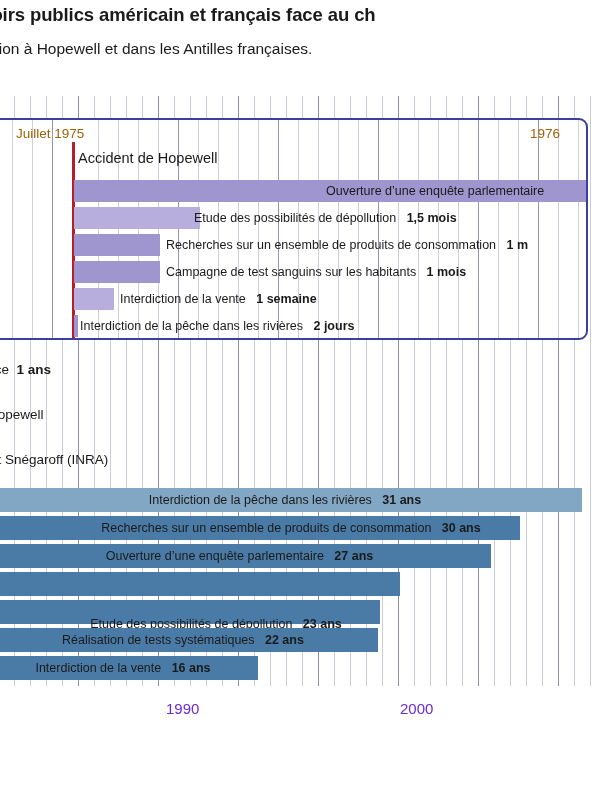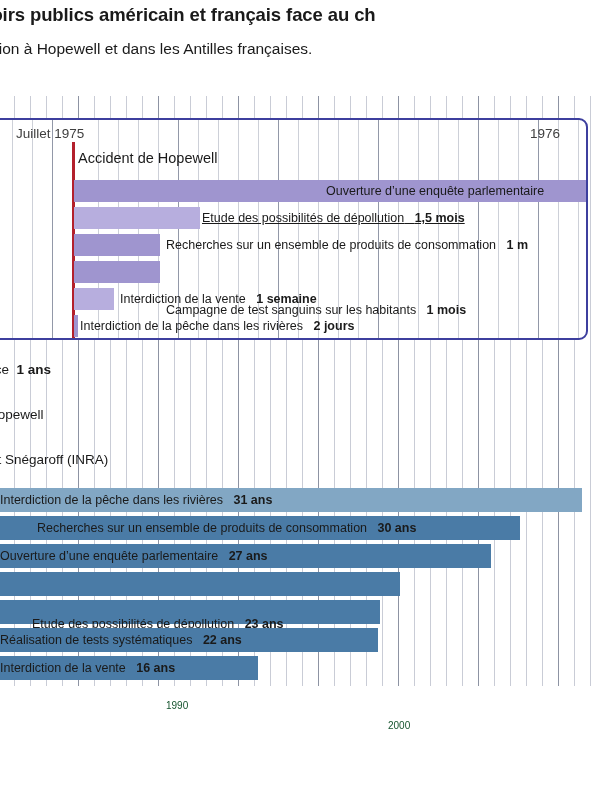--- a/index.html
+++ b/index.html
@@ -87,21 +87,21 @@
     top: 0;
     width: 1px;
     height: 222px;
     background: #cdd0d8;
   }
   .igl.major { background: #9298a8; }
 
   .inset-label {
     position: absolute;
     font-size: 13.5px;
-    color: #404040;
+    color: #a16207;
     white-space: nowrap;
   }
   .inset-year-left { left: 26px; top: 6px; }
   .inset-year-right { left: 540px; top: 6px; }
 
   .accident-line {
     position: absolute;
     left: 82px;
     top: 22px;
     width: 3px;
@@ -158,29 +158,29 @@
     background: #4a7ba6;
   }
   .mbar.pale { background: #82a7c4; }
   .mbar-text {
     position: absolute;
     height: 36px;
     line-height: 24px;
     font-size: 12.5px;
     color: #1a1a1a;
     white-space: nowrap;
-    text-align: left;
+    text-align: center;
   }
   .mbar-text b { font-weight: bold; }
 
   
   .axis-label {
     position: absolute;
-    font-size: 10px;
-    color: #14532d;
+    font-size: 15px;
+    color: #6d28d9;
     white-space: nowrap;
   }
 </style>
 </head>
 <body>
 
 <div class="title title-line1">uvoirs publics américain et français face au ch</div>
 <div class="subtitle">d’action à Hopewell et dans les Antilles françaises.</div>
 
 <div class="chart">
@@ -262,33 +262,33 @@
 
     <div class="accident-line"></div>
     <div class="accident-label">Accident de Hopewell</div>
 
     <div class="ibar" style="left:84px; top:60px; width:516px;"></div>
     <div class="ibar-text" style="left:336px; top:60px;">
       <span>Ouverture d’une enquête parlementaire</span>
     </div>
 
     <div class="ibar light" style="left:84px; top:87px; width:126px;"></div>
-    <div class="ibar-text" style="left:212px; top:87px;text-decoration:underline;">
+    <div class="ibar-text" style="left:204px; top:87px;">
       <span>Etude des possibilités de dépollution</span>
       &nbsp;&nbsp;<b>1,5 mois</b>
     </div>
 
     <div class="ibar" style="left:84px; top:114px; width:86px;"></div>
     <div class="ibar-text" style="left:176px; top:114px;">
       <span>Recherches sur un ensemble de produits de consommation</span>
       &nbsp;&nbsp;<b>1 m</b>
     </div>
 
     <div class="ibar" style="left:84px; top:141px; width:86px;"></div>
-    <div class="ibar-text" style="left:176px; top:141px;margin-top:38px;">
+    <div class="ibar-text" style="left:176px; top:141px;">
       <span>Campagne de test sanguins sur les habitants</span>
       &nbsp;&nbsp;<b>1 mois</b>
     </div>
 
     <div class="ibar light" style="left:84px; top:168px; width:40px;"></div>
     <div class="ibar-text" style="left:130px; top:168px;">
       <span>Interdiction de la vente</span>
       &nbsp;&nbsp;<b>1 semaine</b>
     </div>
 
@@ -345,15 +345,15 @@
     </div>
 
     <div class="mbar" style="top:168px; width:258px;"></div>
     <div class="mbar-text" style="left:0px; top:168px; width:246px;">
       <span>Interdiction de la vente</span>
       &nbsp;&nbsp;<b>16 ans</b>
     </div>
   </div>
 
   <div class="axis-label" style="left:166px; top:604px;">1990</div>
-  <div class="axis-label" style="left:388px; top:604px;margin-top:20px;">2000</div>
+  <div class="axis-label" style="left:400px; top:604px;">2000</div>
 
 </div>
 
 </body></html>

